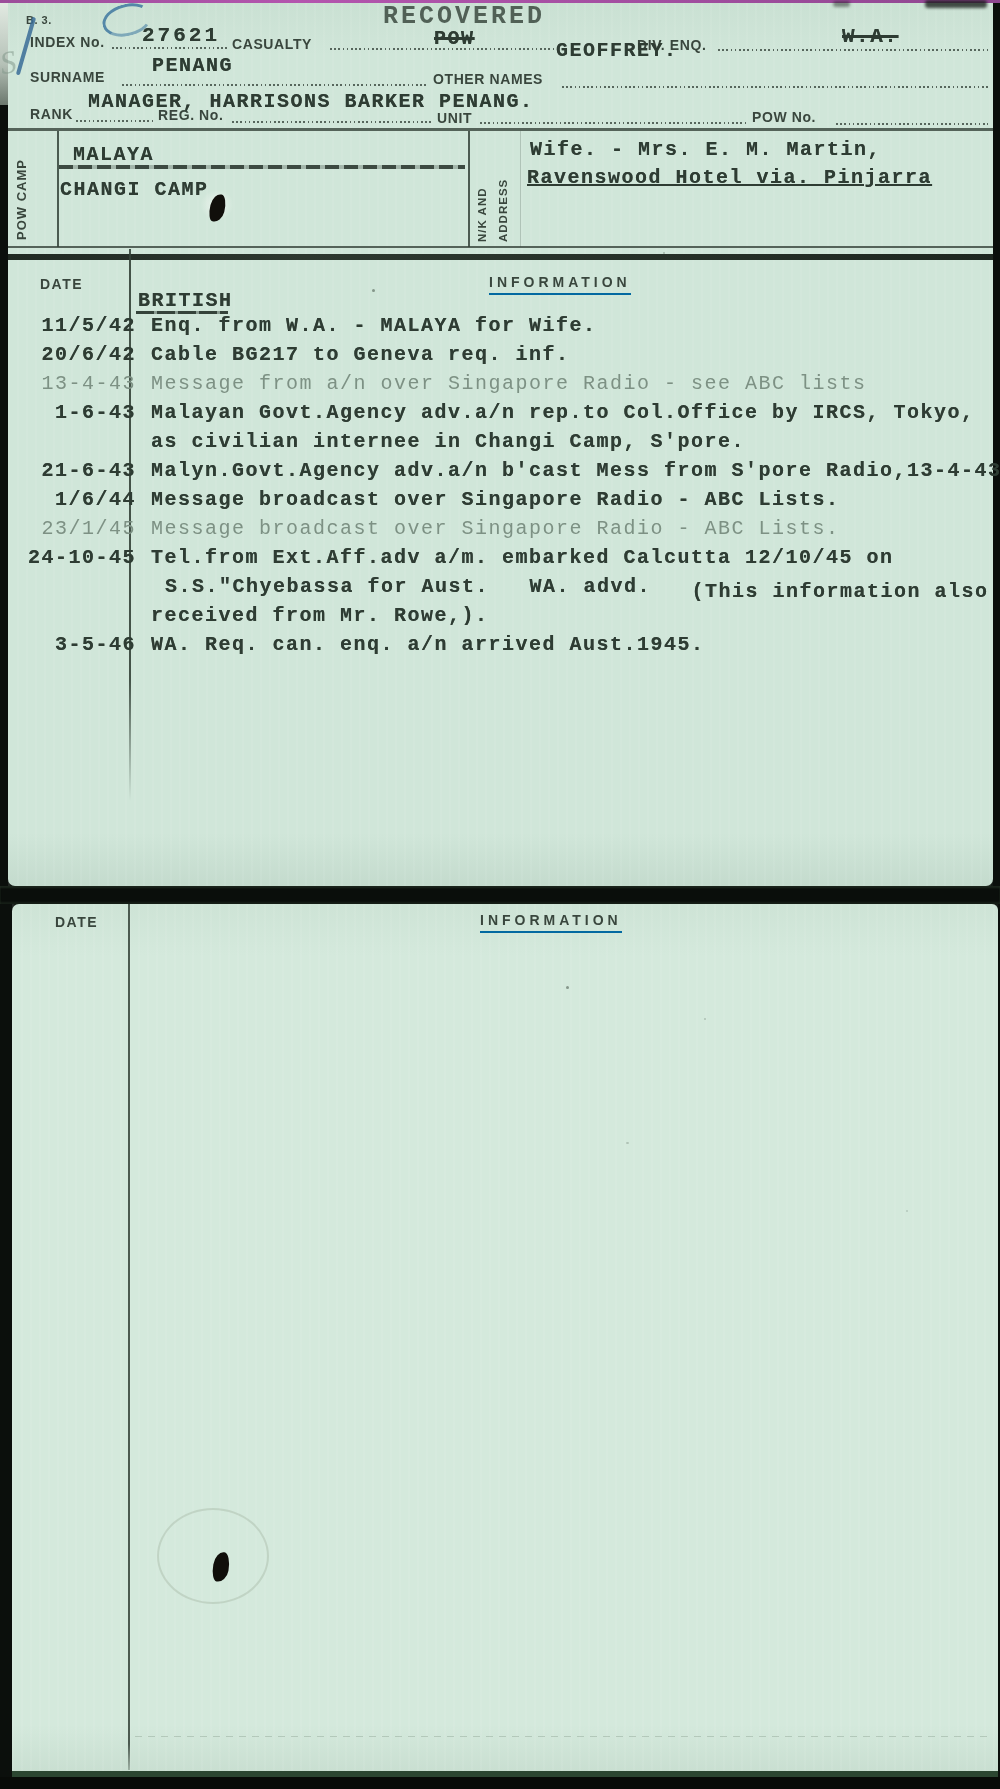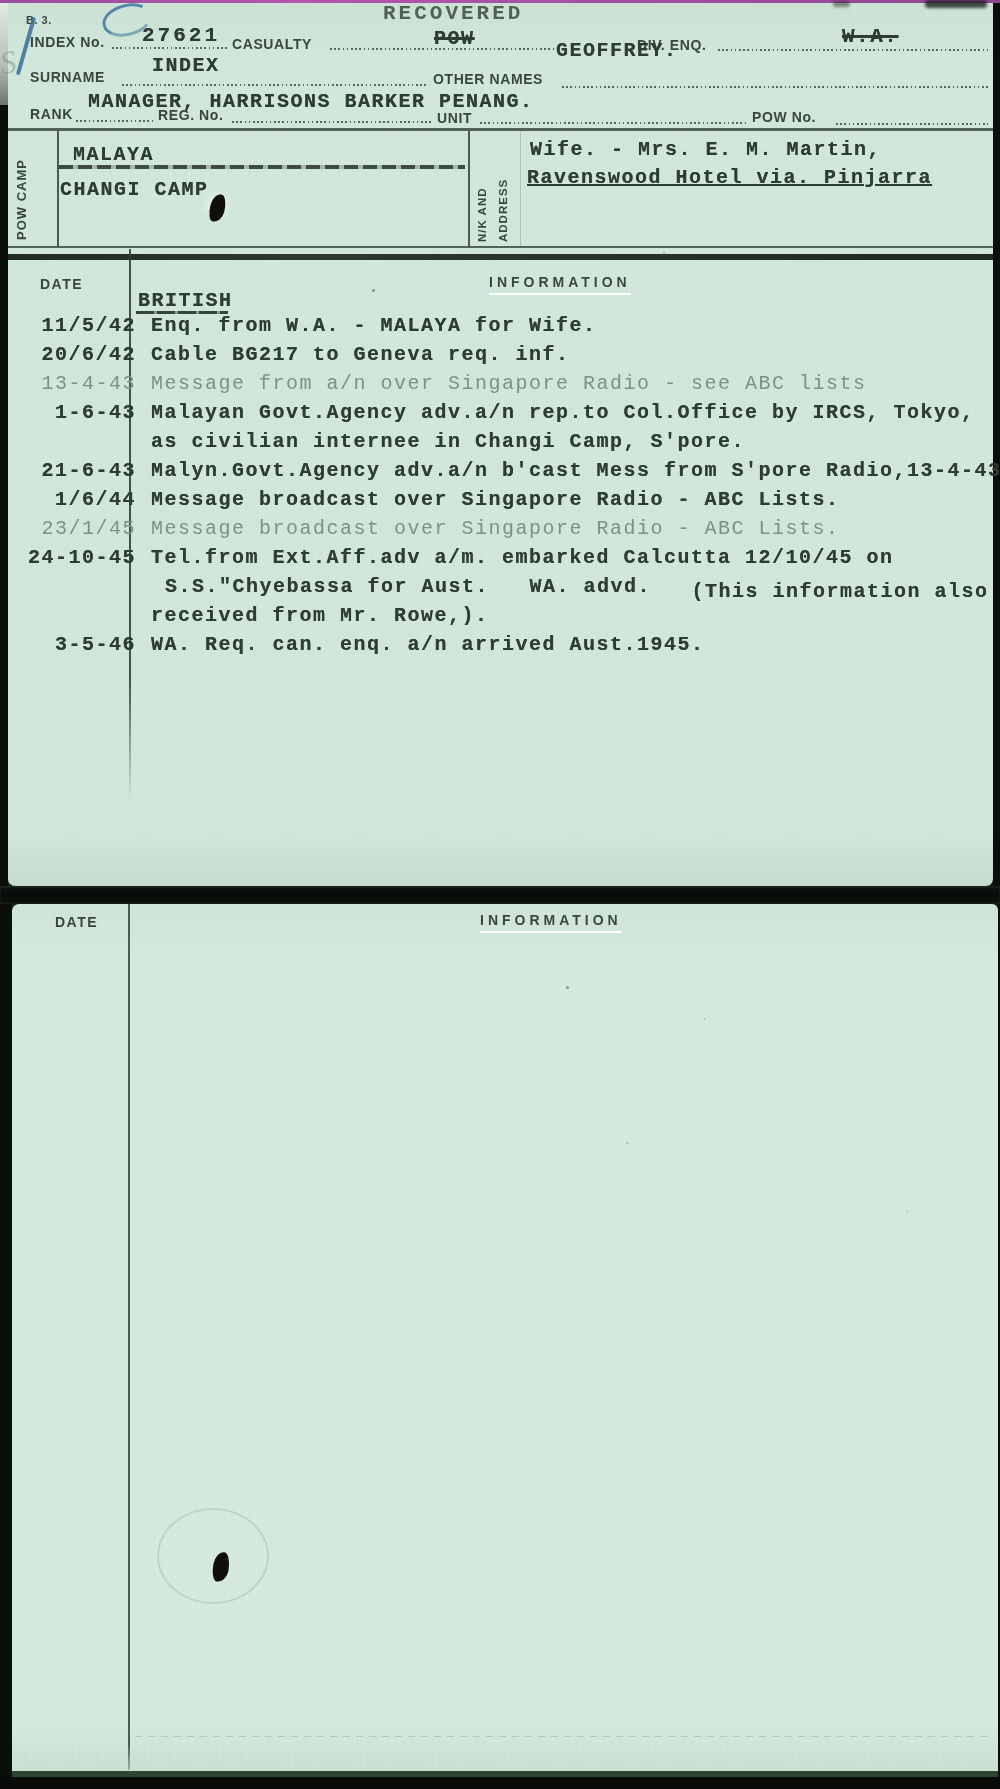--- a/index.html
+++ b/index.html
@@ -32,21 +32,21 @@
   .vline{position:absolute;width:2px;background:rgba(52,66,56,.85);}
   .hline{position:absolute;height:2px;background:rgba(52,66,56,.8);}
   .thick{position:absolute;height:6px;background:linear-gradient(90deg,#212a23,#2d382f 30%,#242e26 75%,#1e2720);}
 
   
   .type{position:absolute;font-family:"Liberation Mono","DejaVu Sans Mono",monospace;
         font-size:20px;font-weight:700;color:#2e3c33;letter-spacing:1.5px;white-space:pre;
         text-shadow:0 0 .6px rgba(46,60,51,.75);}
   .struck{text-decoration:line-through;text-decoration-thickness:2.5px;margin-left:36px;}
   .stamp{position:absolute;font-family:"Liberation Mono","DejaVu Sans Mono",monospace;
-         font-size:21px;font-weight:700;color:#47564c;letter-spacing:3px;opacity:.92;}
+         font-size:25px;font-weight:700;color:#47564c;letter-spacing:3px;opacity:.92;}
 
   
   .vtext{position:absolute;writing-mode:vertical-rl;transform:rotate(180deg);
          font-weight:700;color:#39463d;letter-spacing:1px;}
 
   
   .hw-c{position:absolute;left:102px;top:4px;width:44px;height:26px;border:3.5px solid rgba(64,120,160,.85);
         border-right-color:transparent;border-bottom-color:rgba(64,120,160,.55);border-radius:50%;
         transform:rotate(-14deg);}
   .hw-slash{position:absolute;left:24px;top:16px;width:3.5px;height:60px;background:rgba(58,108,150,.85);
@@ -61,21 +61,21 @@
   .ring{position:absolute;border:2px solid rgba(125,138,115,.22);border-radius:50%;}
 
   
   .dashline{position:absolute;height:4px;
         background:repeating-linear-gradient(90deg,#3c4a41 0 14px,rgba(60,74,65,.3) 14px 19px);}
   .brit-u{position:absolute;height:3px;
         background:repeating-linear-gradient(90deg,#35433a 0 18px,rgba(53,67,58,.45) 18px 21px);}
 
   
   .thead{position:absolute;font-weight:700;font-size:14px;color:#39463d;}
-  .info-h{letter-spacing:4px;border-bottom:2px solid #ffffff;padding-bottom:3px;}
+  .info-h{letter-spacing:4px;border-bottom:2px solid #0369a1;padding-bottom:3px;}
   .divider{position:absolute;width:2px;}
   .div1{background:linear-gradient(180deg,rgba(52,66,56,.9) 0 78%,rgba(52,66,56,0));}
   .div2{background:linear-gradient(180deg,rgba(52,66,56,.85) 0 97%,rgba(52,66,56,.3));}
   .entries{position:absolute;left:10px;top:314px;width:1000px;}
   .trow{display:flex;align-items:baseline;height:29px;
         font-family:"Liberation Mono","DejaVu Sans Mono",monospace;font-size:20px;font-weight:700;
         color:#2e3c33;letter-spacing:1.5px;text-shadow:0 0 .6px rgba(46,60,51,.7);}
   .trow.faded{color:#7d9184;font-weight:400;text-shadow:none;}
   .tdate{flex:0 0 126px;text-align:right;padding-right:2px;white-space:pre;}
   .ttext{margin-left:13px;white-space:pre;}
@@ -112,21 +112,21 @@
   <div class="type" style="left:142px;top:24px;font-size:21px;letter-spacing:3px;">27621</div>
   <div class="lbl" style="left:232px;top:36px;">CASUALTY</div>
   <div class="lead" style="left:330px;top:48px;width:228px;"></div>
   <div class="type struck" style="left:398px;top:27px;">POW</div>
   <div class="lbl" style="left:637px;top:37px;">DIV. ENQ.</div>
   <div class="lead" style="left:718px;top:49px;width:270px;"></div>
   <div class="type struck" style="left:806px;top:25px;font-size:21px;">W.A.</div>
 
   <div class="lbl" style="left:30px;top:69px;">SURNAME</div>
   <div class="lead" style="left:122px;top:84px;width:306px;"></div>
-  <div class="type" style="left:152px;top:54px;">INDEX</div>
+  <div class="type" style="left:152px;top:54px;">PENANG</div>
   <div class="lbl" style="left:433px;top:71px;">OTHER NAMES</div>
   <div class="lead" style="left:562px;top:86px;width:426px;"></div>
   <div class="type" style="left:556px;top:39px;">GEOFFREY.</div>
 
   <div class="lbl" style="left:30px;top:106px;">RANK</div>
   <div class="lead" style="left:76px;top:120px;width:80px;"></div>
   <div class="type" style="left:88px;top:90px;">MANAGER, HARRISONS BARKER PENANG.</div>
   <div class="lbl" style="left:158px;top:107px;">REG. No.</div>
   <div class="lead" style="left:232px;top:121px;width:202px;"></div>
   <div class="lbl" style="left:437px;top:110px;">UNIT</div>

